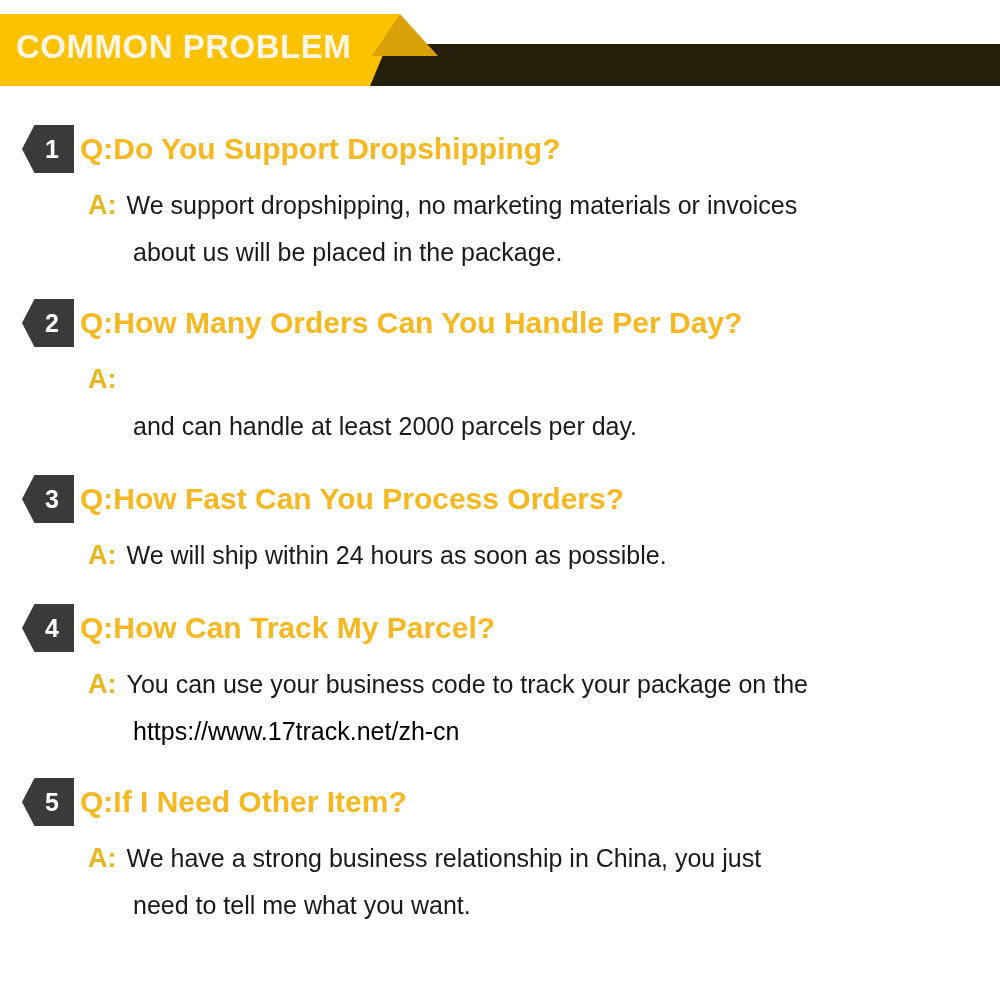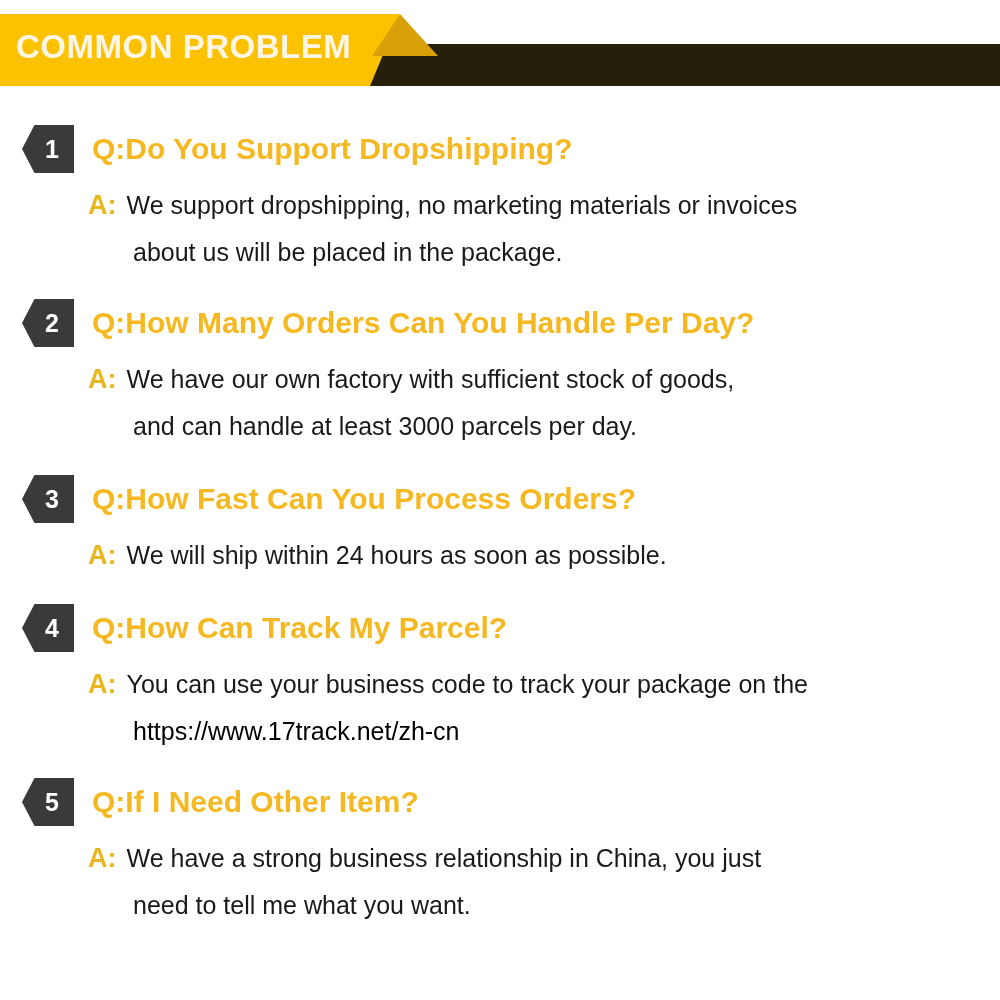--- a/index.html
+++ b/index.html
@@ -111,21 +111,21 @@
     position: relative;
     z-index: 2;
     color: #ffffff;
     font-size: 25px;
     font-weight: bold;
     line-height: 1;
     padding-left: 8px;
     font-family: "Liberation Sans", sans-serif;
   }
   .q-text {
-    margin-left: 18px;
+    margin-left: 6px;
     font-size: 30px;
     font-weight: bold;
     color: #f5b820;
     white-space: nowrap;
     font-family: "Liberation Sans", sans-serif;
   }
 
   .a-block {
     margin-left: 88px;
     margin-top: 6px;
@@ -194,24 +194,23 @@
   <div class="faq-item item-2">
     <div class="q-row">
       <div class="hex-badge">
         <span class="hex-num">2</span>
       </div>
       <div class="q-text">Q:How Many Orders Can You Handle Per Day?</div>
     </div>
     <div class="a-block">
       <div class="a-line">
         <span class="a-marker">A:</span>
-        <span>We have our own factory with sufficient stock of goods,</span>
-      </div>
-      <div class="a-line a-cont">
-        <span>and can handle at least 3000 parcels per day.</span>
+      </div>
+      <div class="a-line a-cont">
+        <span>and can handle at least 2000 parcels per day.</span>
       </div>
     </div>
   </div>
 
   <div class="faq-item item-3">
     <div class="q-row">
       <div class="hex-badge">
         <span class="hex-num">3</span>
       </div>
       <div class="q-text">Q:How Fast Can You Process Orders?</div>

